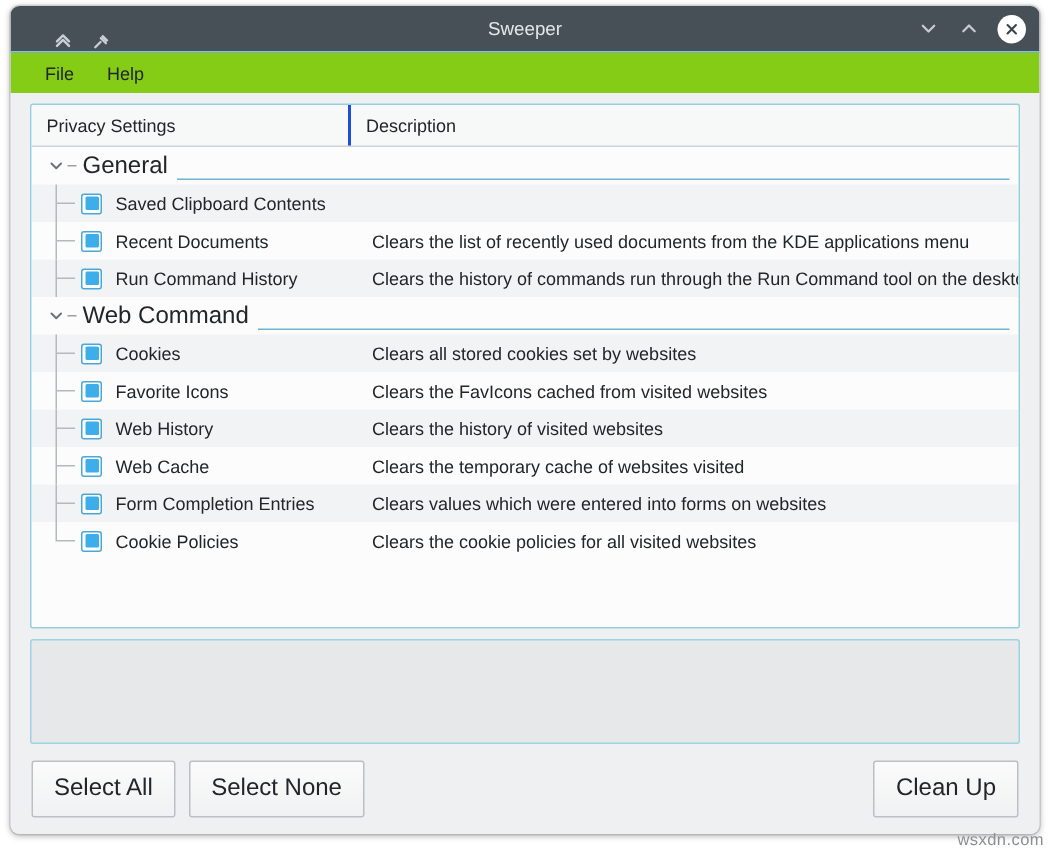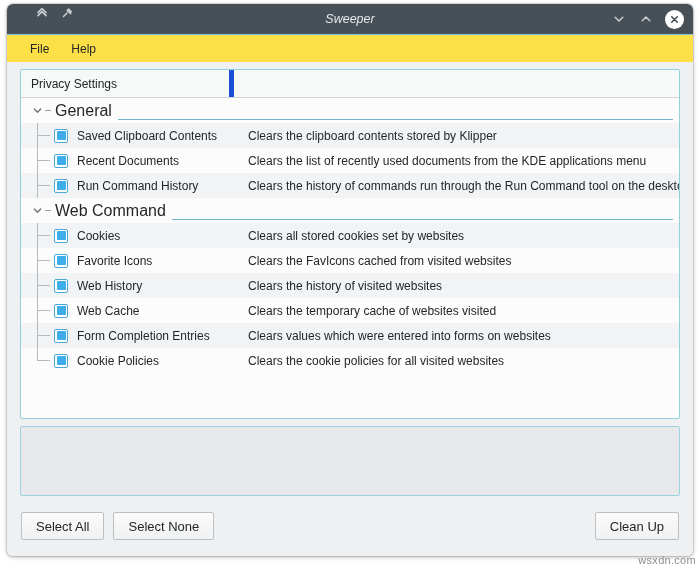--- a/index.html
+++ b/index.html
@@ -28,24 +28,23 @@
     flex-direction: column;
   }
 
   
   #titlebar {
     height: 30px;
     flex: 0 0 30px;
     background: #475057;
     border-bottom: 1px solid #7fc6d8;
     display: flex;
-    align-items: flex-start;
+    align-items: flex-end;
     position: relative;
     color: #d8dde0;
-    font-style: italic;
   }
   .tb-left {
     display: flex;
     align-items: center;
     gap: 11px;
     padding-left: 27px;
   }
   .tb-right {
     position: absolute;
     right: 9px;
@@ -76,21 +75,21 @@
     border-radius: 50%;
     background: #ffffff;
     display: flex; align-items: center; justify-content: center;
     cursor: pointer;
   }
 
   
   #menubar {
     height: 27px;
     flex: 0 0 27px;
-    background: #fde047;
+    background: #84cc16;
     display: flex;
     align-items: center;
     padding-left: 14px;
     gap: 4px;
     text-align: center;
   }
   .menu-item {
     font-size: 12px;
     color: #232629;
     padding: 3px 9px;
@@ -124,21 +123,21 @@
     border-bottom: 1px solid #cfd2d4;
     font-size: 12px;
     color: #232629;
   }
   .th {
     display: flex;
     align-items: center;
     padding-left: 10px;
     box-sizing: border-box;
   }
-  .th.col1 { width: 213px; border-right: 5px solid #1d4ed8; }
+  .th.col1 { width: 213px; border-right: 2px solid #1d4ed8; }
   .th.col2 { flex: 1 1 auto; }
 
   #tree-rows {
     flex: 1 1 auto;
     overflow: hidden;
   }
   .row {
     height: 25px;
     display: flex;
     align-items: center;
@@ -250,26 +249,26 @@
   
   #buttonbar {
     flex: 1 1 auto;
     display: flex;
     align-items: center;
     padding: 0 1px;
     position: relative;
   }
   .btn {
     font-family: "Liberation Sans", sans-serif;
-    font-size: 13px;
+    font-size: 16px;
     color: #232629;
     background: linear-gradient(to bottom, #fbfbfb 0%, #f0f1f2 100%);
     border: 1px solid #bcc0c4;
     border-radius: 2px;
-    height: 28px;
+    height: 38px;
     padding: 0 14px;
     cursor: pointer;
     box-sizing: border-box;
   }
   #btn-select-all { margin-right: 9px; }
   #btn-clean-up { margin-left: auto; text-align: center; }
 
   
   #watermark {
     position: absolute;
@@ -330,20 +329,21 @@
   <div id="menubar">
     <div class="menu-item">File</div>
     <div class="menu-item">Help</div>
   </div>
 
   <div id="body">
 
     <div id="treeview">
       <div id="tree-header">
         <div class="th col1">Privacy Settings</div>
+        <div class="th col2">Description</div>
       </div>
       <div id="tree-rows">
           <div class="row group-row plain">
             <div class="g-expander">
               <svg width="11" height="11" viewBox="0 0 11 11">
                 <path d="M2.3 4 L5.5 7.2 L8.7 4" fill="none" stroke="#6b7174" stroke-width="1.3" stroke-linecap="round" stroke-linejoin="round"></path>
               </svg>
             </div>
             <div class="g-dash"></div>
             <div class="g-label">General</div>
@@ -351,21 +351,20 @@
           </div>
           <div class="row child-row alt">
             <div class="c-indent">
               <div class="c-vline"></div>
               <div class="c-hline"></div>
             </div>
             <div class="checkbox">
               <div class="inner"></div>
             </div>
             <div class="c-label">Saved Clipboard Contents</div>
-            <div class="c-desc">Clears the clipboard contents stored by Klipper</div>
           </div>
           <div class="row child-row plain">
             <div class="c-indent">
               <div class="c-vline"></div>
               <div class="c-hline"></div>
             </div>
             <div class="checkbox">
               <div class="inner"></div>
             </div>
             <div class="c-label">Recent Documents</div>

